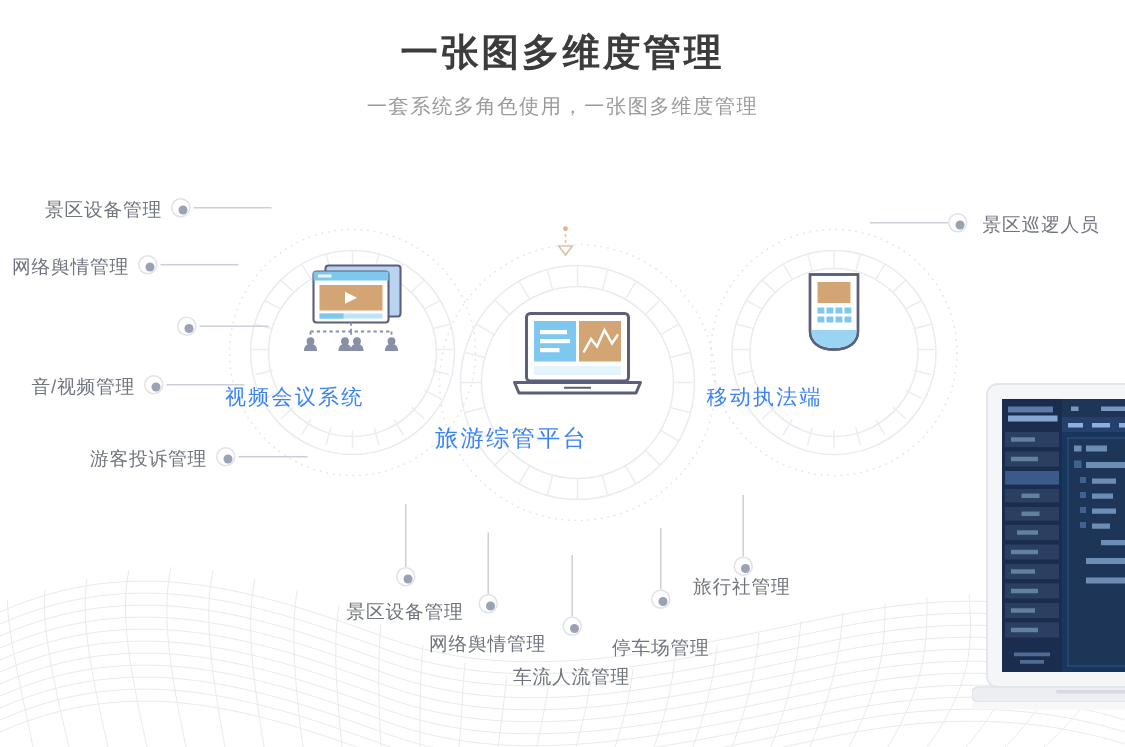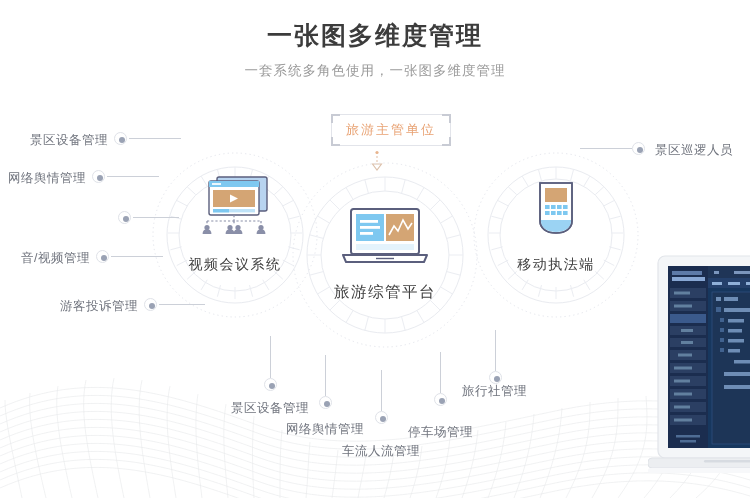--- a/index.html
+++ b/index.html
@@ -39,22 +39,22 @@
   .badge .c-tl{left:-1px;top:-1px;border-left-width:2px;border-top-width:2px;}
   .badge .c-tr{right:-1px;top:-1px;border-right-width:2px;border-top-width:2px;}
   .badge .c-bl{left:-1px;bottom:-1px;border-left-width:2px;border-bottom-width:2px;}
   .badge .c-br{right:-1px;bottom:-1px;border-right-width:2px;border-bottom-width:2px;}
   .badge-arrow{position:absolute;left:369px;top:150px;}
 
   
   .node{position:absolute;}
   .node .rings{position:absolute;left:0;top:0;}
   .node .label{
-    position:absolute;width:100%;text-align:center;
-    color:#404040;letter-spacing:1.5px;white-space:nowrap;font-weight:normal;
+    position:absolute;width:100%;text-align:left;
+    color:#3b82f6;letter-spacing:1.5px;white-space:nowrap;font-weight:normal;
   }
   .node .icon{position:absolute;}
 
   #node-left{left:150px;top:150px;width:170px;height:170px;}
   #node-left .label{top:106px;font-size:14px;left:0;}
   #node-left .icon{left:45px;top:24px;}
 
   #node-right{left:471px;top:150px;width:170px;height:170px;}
   #node-right .label{top:106px;font-size:14px;left:0;}
   #node-right .icon{left:61px;top:30px;}
@@ -132,29 +132,20 @@
       <path d="M702,60 C708,90 712,118 670,160"></path>
       <path d="M730,64 C738,92 742,120 696,160"></path>
     </g>
   </svg>
 
   <div class="header">
     <h1 class="title">一张图多维度管理</h1>
     <p class="subtitle">一套系统多角色使用，一张图多维度管理</p>
   </div>
 
-  <div class="badge-wrap">
-    <div class="badge">
-      <span class="corner c-tl"></span>
-      <span class="corner c-tr"></span>
-      <span class="corner c-bl"></span>
-      <span class="corner c-br"></span>
-      <span>旅游主管单位</span>
-    </div>
-  </div>
   <svg class="badge-arrow" width="16" height="24" viewBox="0 0 16 24">
     <circle cx="8" cy="2.5" r="1.6" fill="#e8b48e"></circle>
     <line x1="8" y1="6" x2="8" y2="13" stroke="#e2c3ad" stroke-width="1.1" stroke-dasharray="2,2"></line>
     <path d="M3.5,14 L12.5,14 L8,20 Z" fill="none" stroke="#dcc0aa" stroke-width="1.1"></path>
   </svg>
 
   <div class="node" id="node-left">
     <svg class="rings" width="170" height="170" viewBox="0 0 170 170">
       <circle cx="85" cy="85" r="82" fill="none" stroke="#e3e5ec" stroke-width="1" stroke-dasharray="1.2,3.2"></circle>
       <circle cx="85" cy="85" r="68" fill="none" stroke="#e9ebf0" stroke-width="1"></circle>

